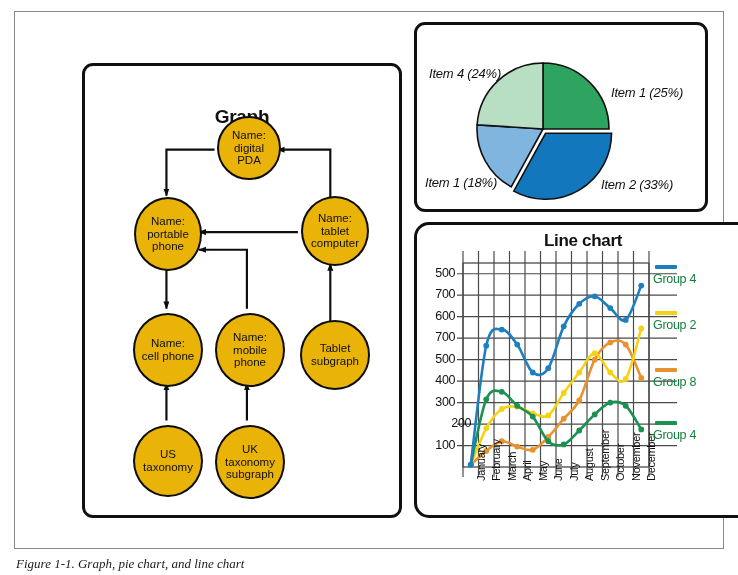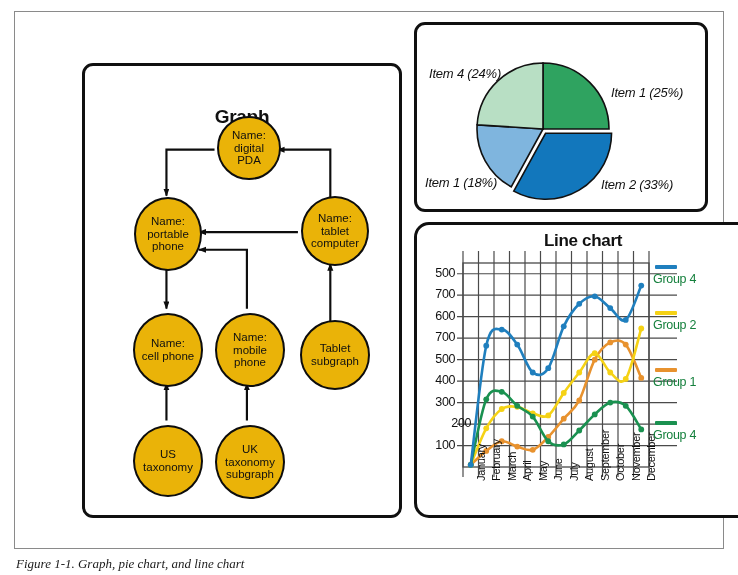--- a/index.html
+++ b/index.html
@@ -262,20 +262,20 @@
         <div class="lc-xlabel" style="left: 197.25px; top: 256px;">October</div>
         <div class="lc-xlabel" style="left: 212.75px; top: 256px;">November</div>
         <div class="lc-xlabel" style="left: 228.25px; top: 256px;">December</div>
       </div>
     <div id="lc-legend">
         <div class="lc-legend-swatch" style="left: 238px; top: 40px; width: 22px; background: rgb(31, 127, 190);"></div>
         <div class="lc-legend-label" style="left: 236px; top: 47px;">Group 4</div>
         <div class="lc-legend-swatch" style="left: 238px; top: 86px; width: 22px; background: rgb(245, 210, 21);"></div>
         <div class="lc-legend-label" style="left: 236px; top: 93px;">Group 2</div>
         <div class="lc-legend-swatch" style="left: 238px; top: 143px; width: 22px; background: rgb(232, 146, 46);"></div>
-        <div class="lc-legend-label" style="left: 236px; top: 150px;">Group 1</div>
+        <div class="lc-legend-label" style="left: 236px; top: 150px;">Group 8</div>
         <div class="lc-legend-swatch" style="left: 238px; top: 196px; width: 22px; background: rgb(26, 145, 80);"></div>
         <div class="lc-legend-label" style="left: 236px; top: 203px;">Group 4</div>
       </div>
   </div>
 
   <div class="caption">Figure 1-1. Graph, pie chart, and line chart</div>
 </div>
 
 </body></html>

